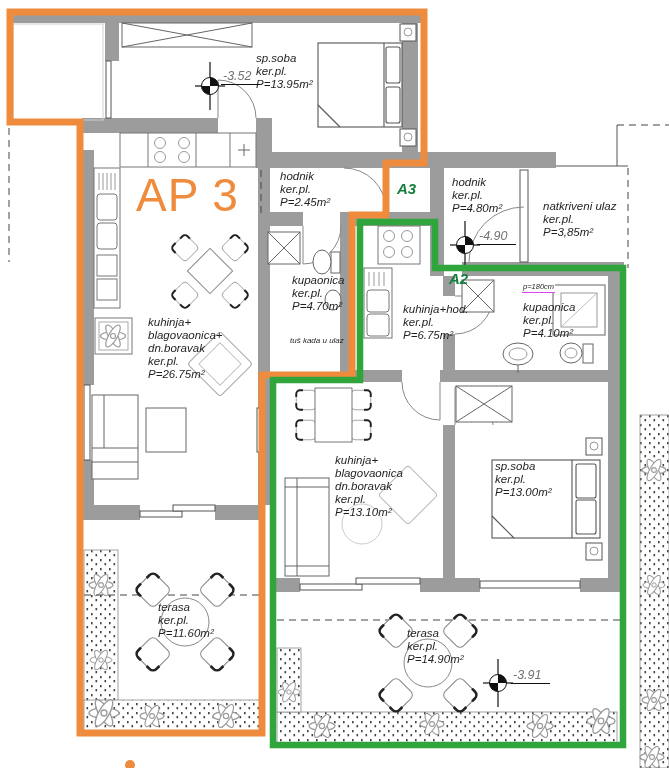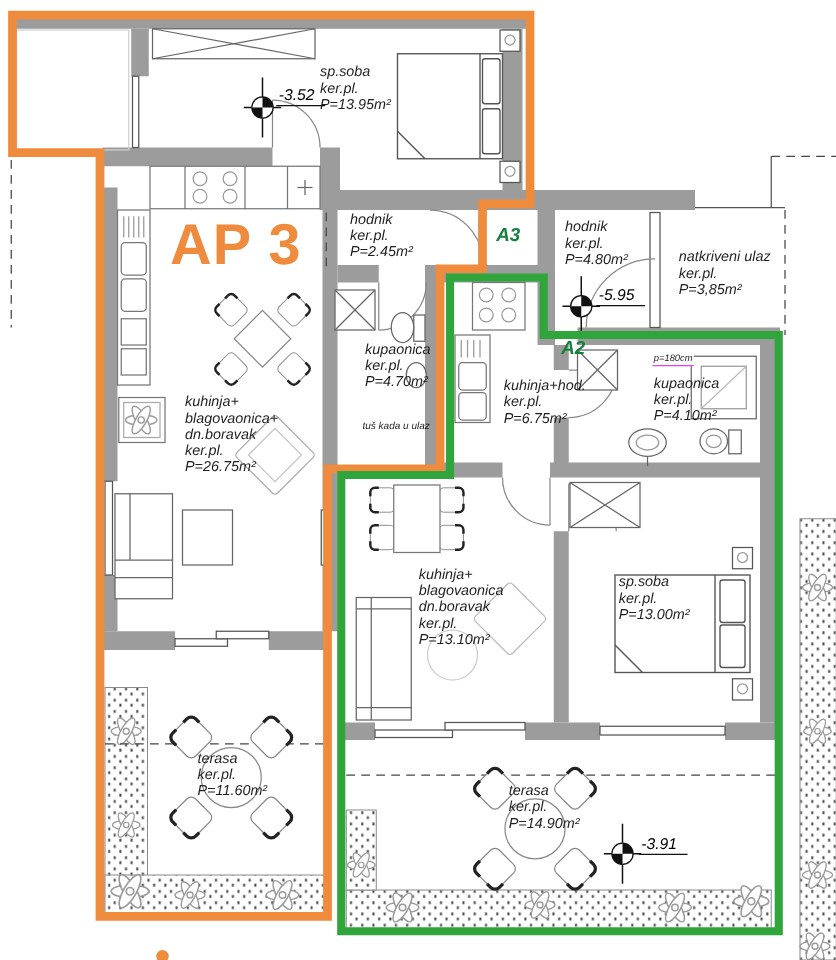--- a/index.html
+++ b/index.html
@@ -5,25 +5,25 @@
   html,body{margin:0;padding:0;background:#fff;}
   .stage{position:relative;width:669px;height:768px;background:#fff;overflow:hidden;
          font-family:"Liberation Sans",sans-serif;}
   .stage svg{position:absolute;left:0;top:0;}
   .rl{position:absolute;font:italic 11.5px/1.14 "Liberation Sans",sans-serif;
       color:var(--text-dark);white-space:nowrap;z-index:5;}
   .rl.small{font-size:8px;}
   .rl.tiny{font-size:7.5px;}
   .amark{position:absolute;font:bold italic 15px "Liberation Sans",sans-serif;
          color:#15803d;z-index:5;}
-  .apmark{position:absolute;font-weight:bold;font-style:normal;
+  .apmark{position:absolute;font-weight:normal;font-style:normal;
           font-family:"Liberation Sans",sans-serif;letter-spacing:1px;z-index:6;}
   .apmark.ap3{font-size:46px;color:var(--ap3-orange);}
   .apmark.ap2{font-size:42px;color:var(--ap2-green);}
-  .elev{position:absolute;font:italic 12.5px "Liberation Sans",sans-serif;color:#000000;
+  .elev{position:absolute;font:italic 12.5px "Liberation Sans",sans-serif;color:#737373;
         border-bottom:1.6px solid #111;padding:0 8px 1px 2px;z-index:5;}
   .p180{border-bottom:1px solid #d946ef;background:#fff;padding:0 1px;}
 </style>
 </head>
 <body>
 
 <div class="stage">
 
 <svg width="669" height="768" viewBox="0 0 669 768">
   <defs>
@@ -408,16 +408,16 @@
 
 <div class="rl small" style="left:290px;top:336px">tuš kada  u ulaz</div>
 <div class="rl tiny p180" style="left:522px;top:283px">p=180cm</div>
 
 <div class="amark" style="left:397px;top:180px">A3</div>
 <div class="amark" style="left:449px;top:270px">A2</div>
 
 <div class="apmark ap3" style="left:136px;top:168px">AP 3</div>
 
 <div class="elev" style="left:221px;top:69px">-3.52</div>
-<div class="elev" style="left:477px;top:229px">-5.95</div>
+<div class="elev" style="left:477px;top:229px">-4.90</div>
 <div class="elev" style="left:511px;top:668px">-3.91</div>
 
 </div>
 
 </body></html>

